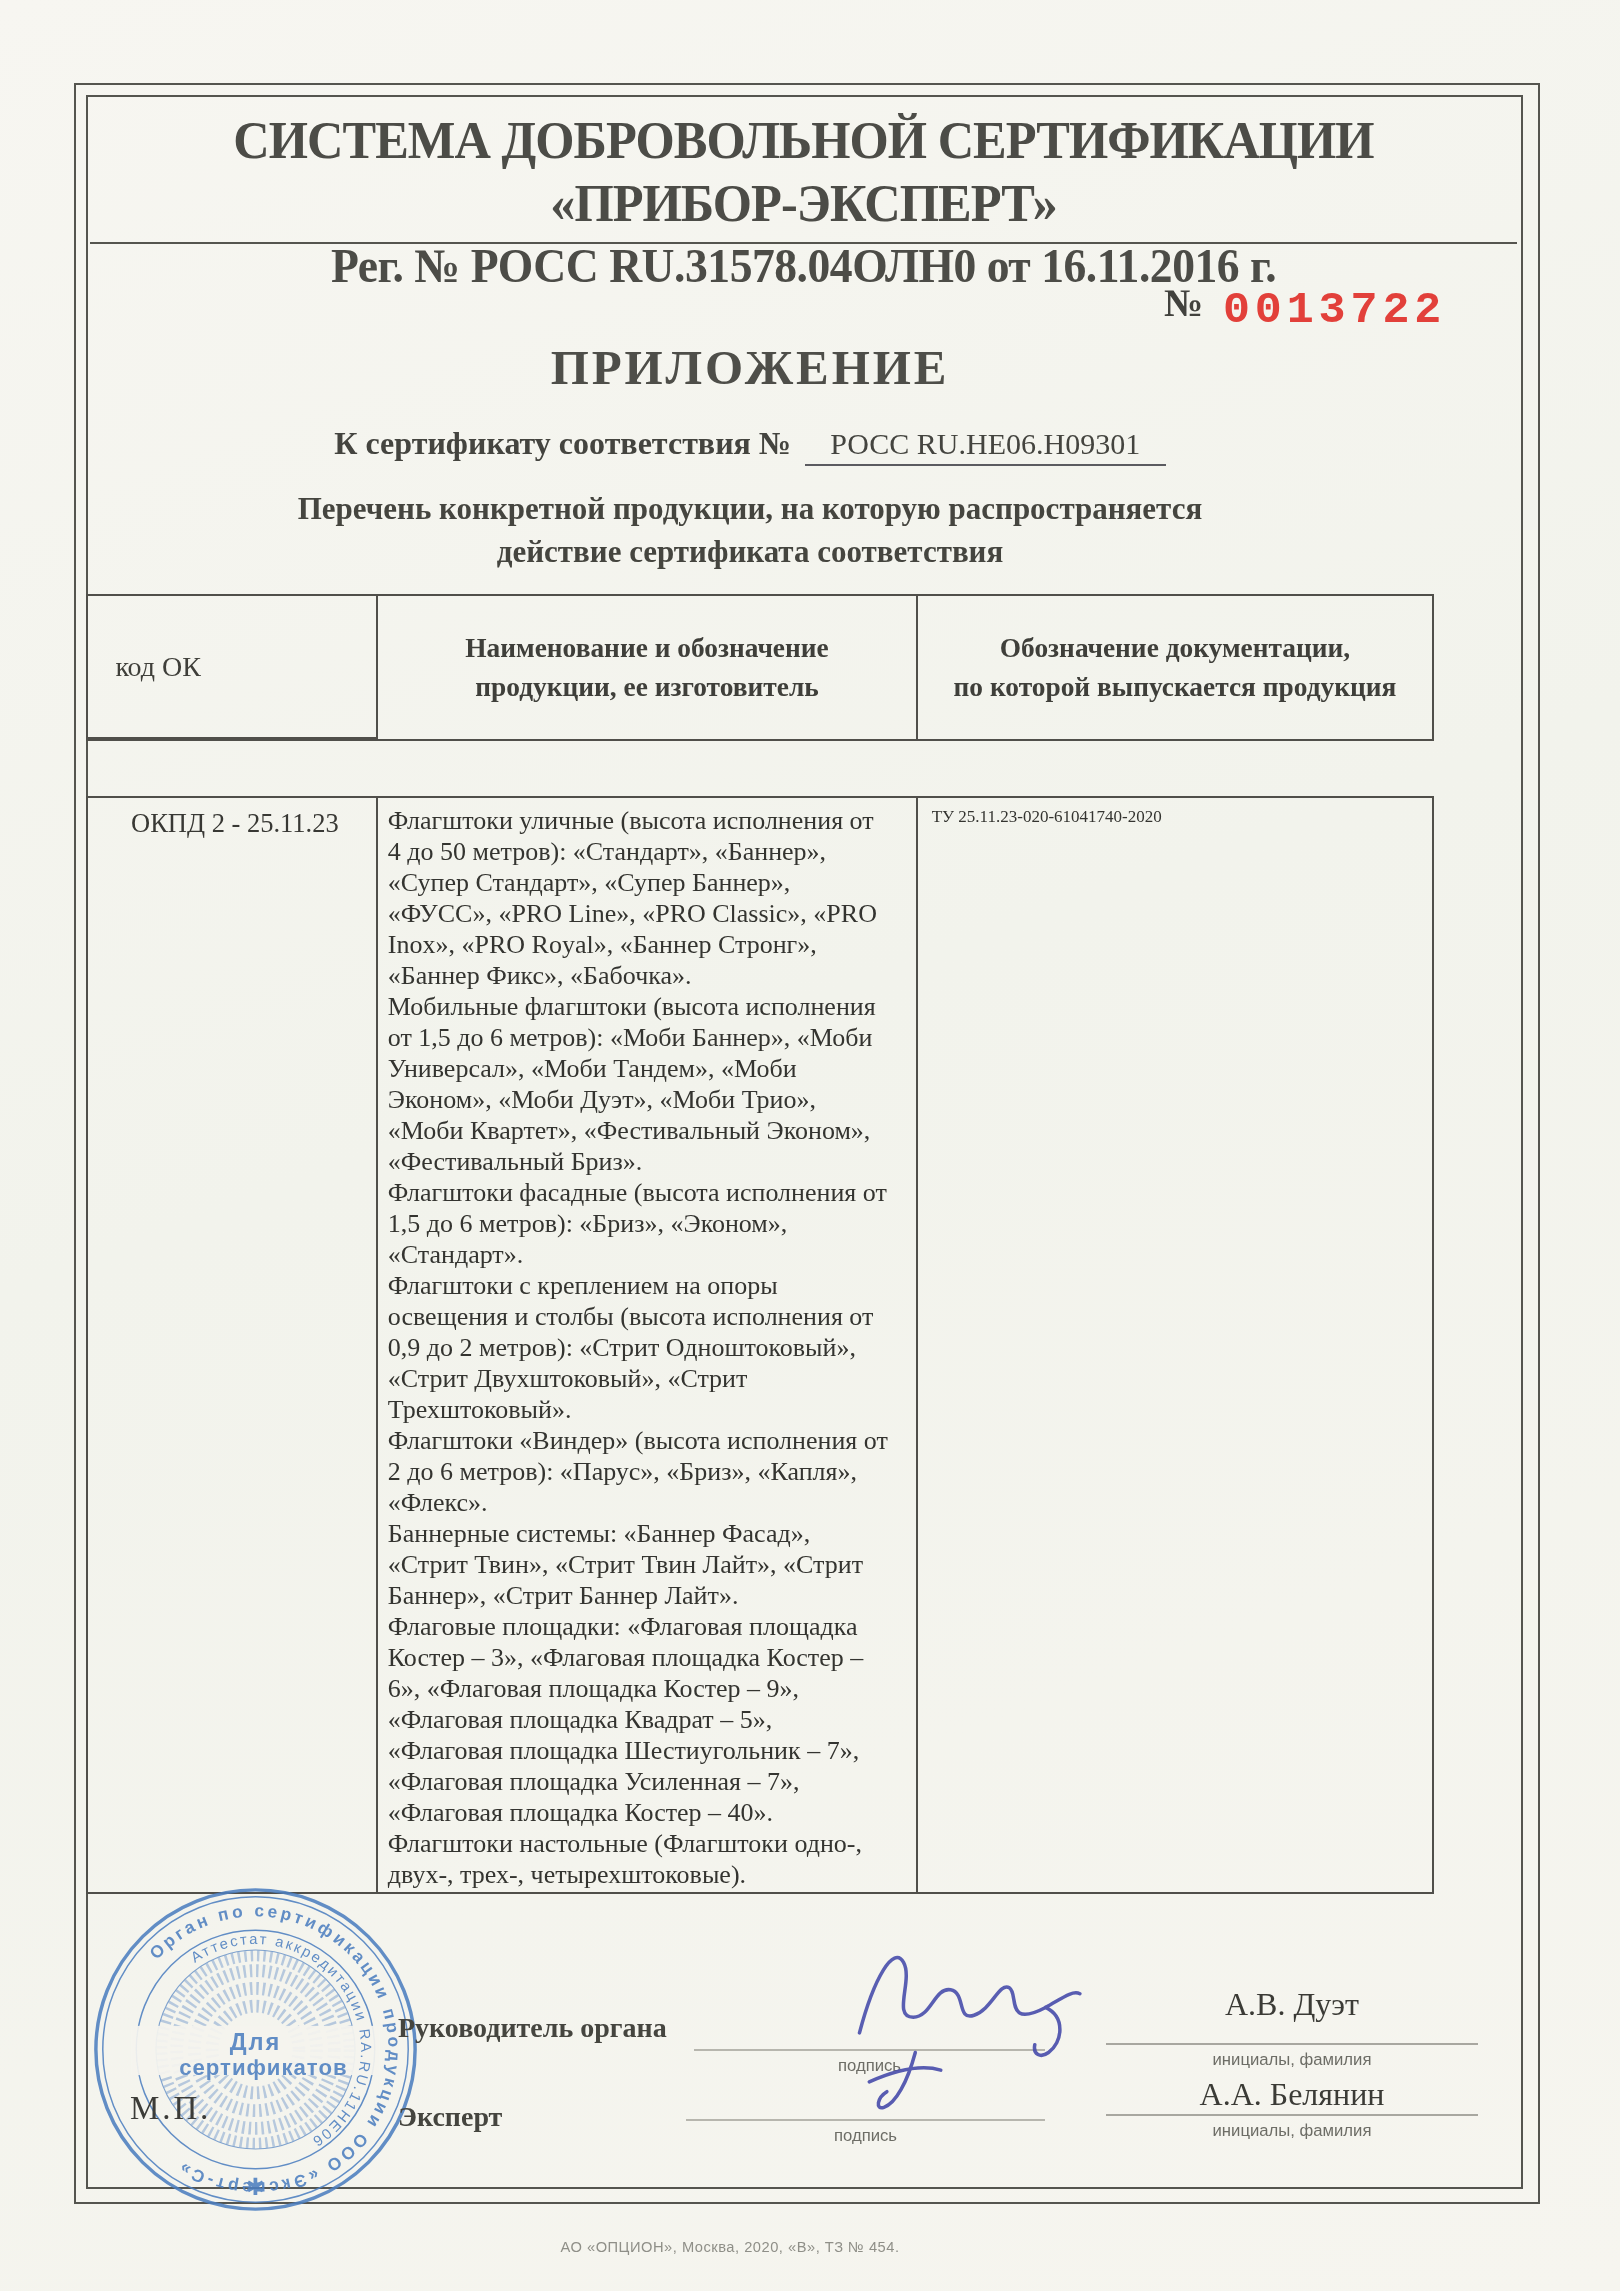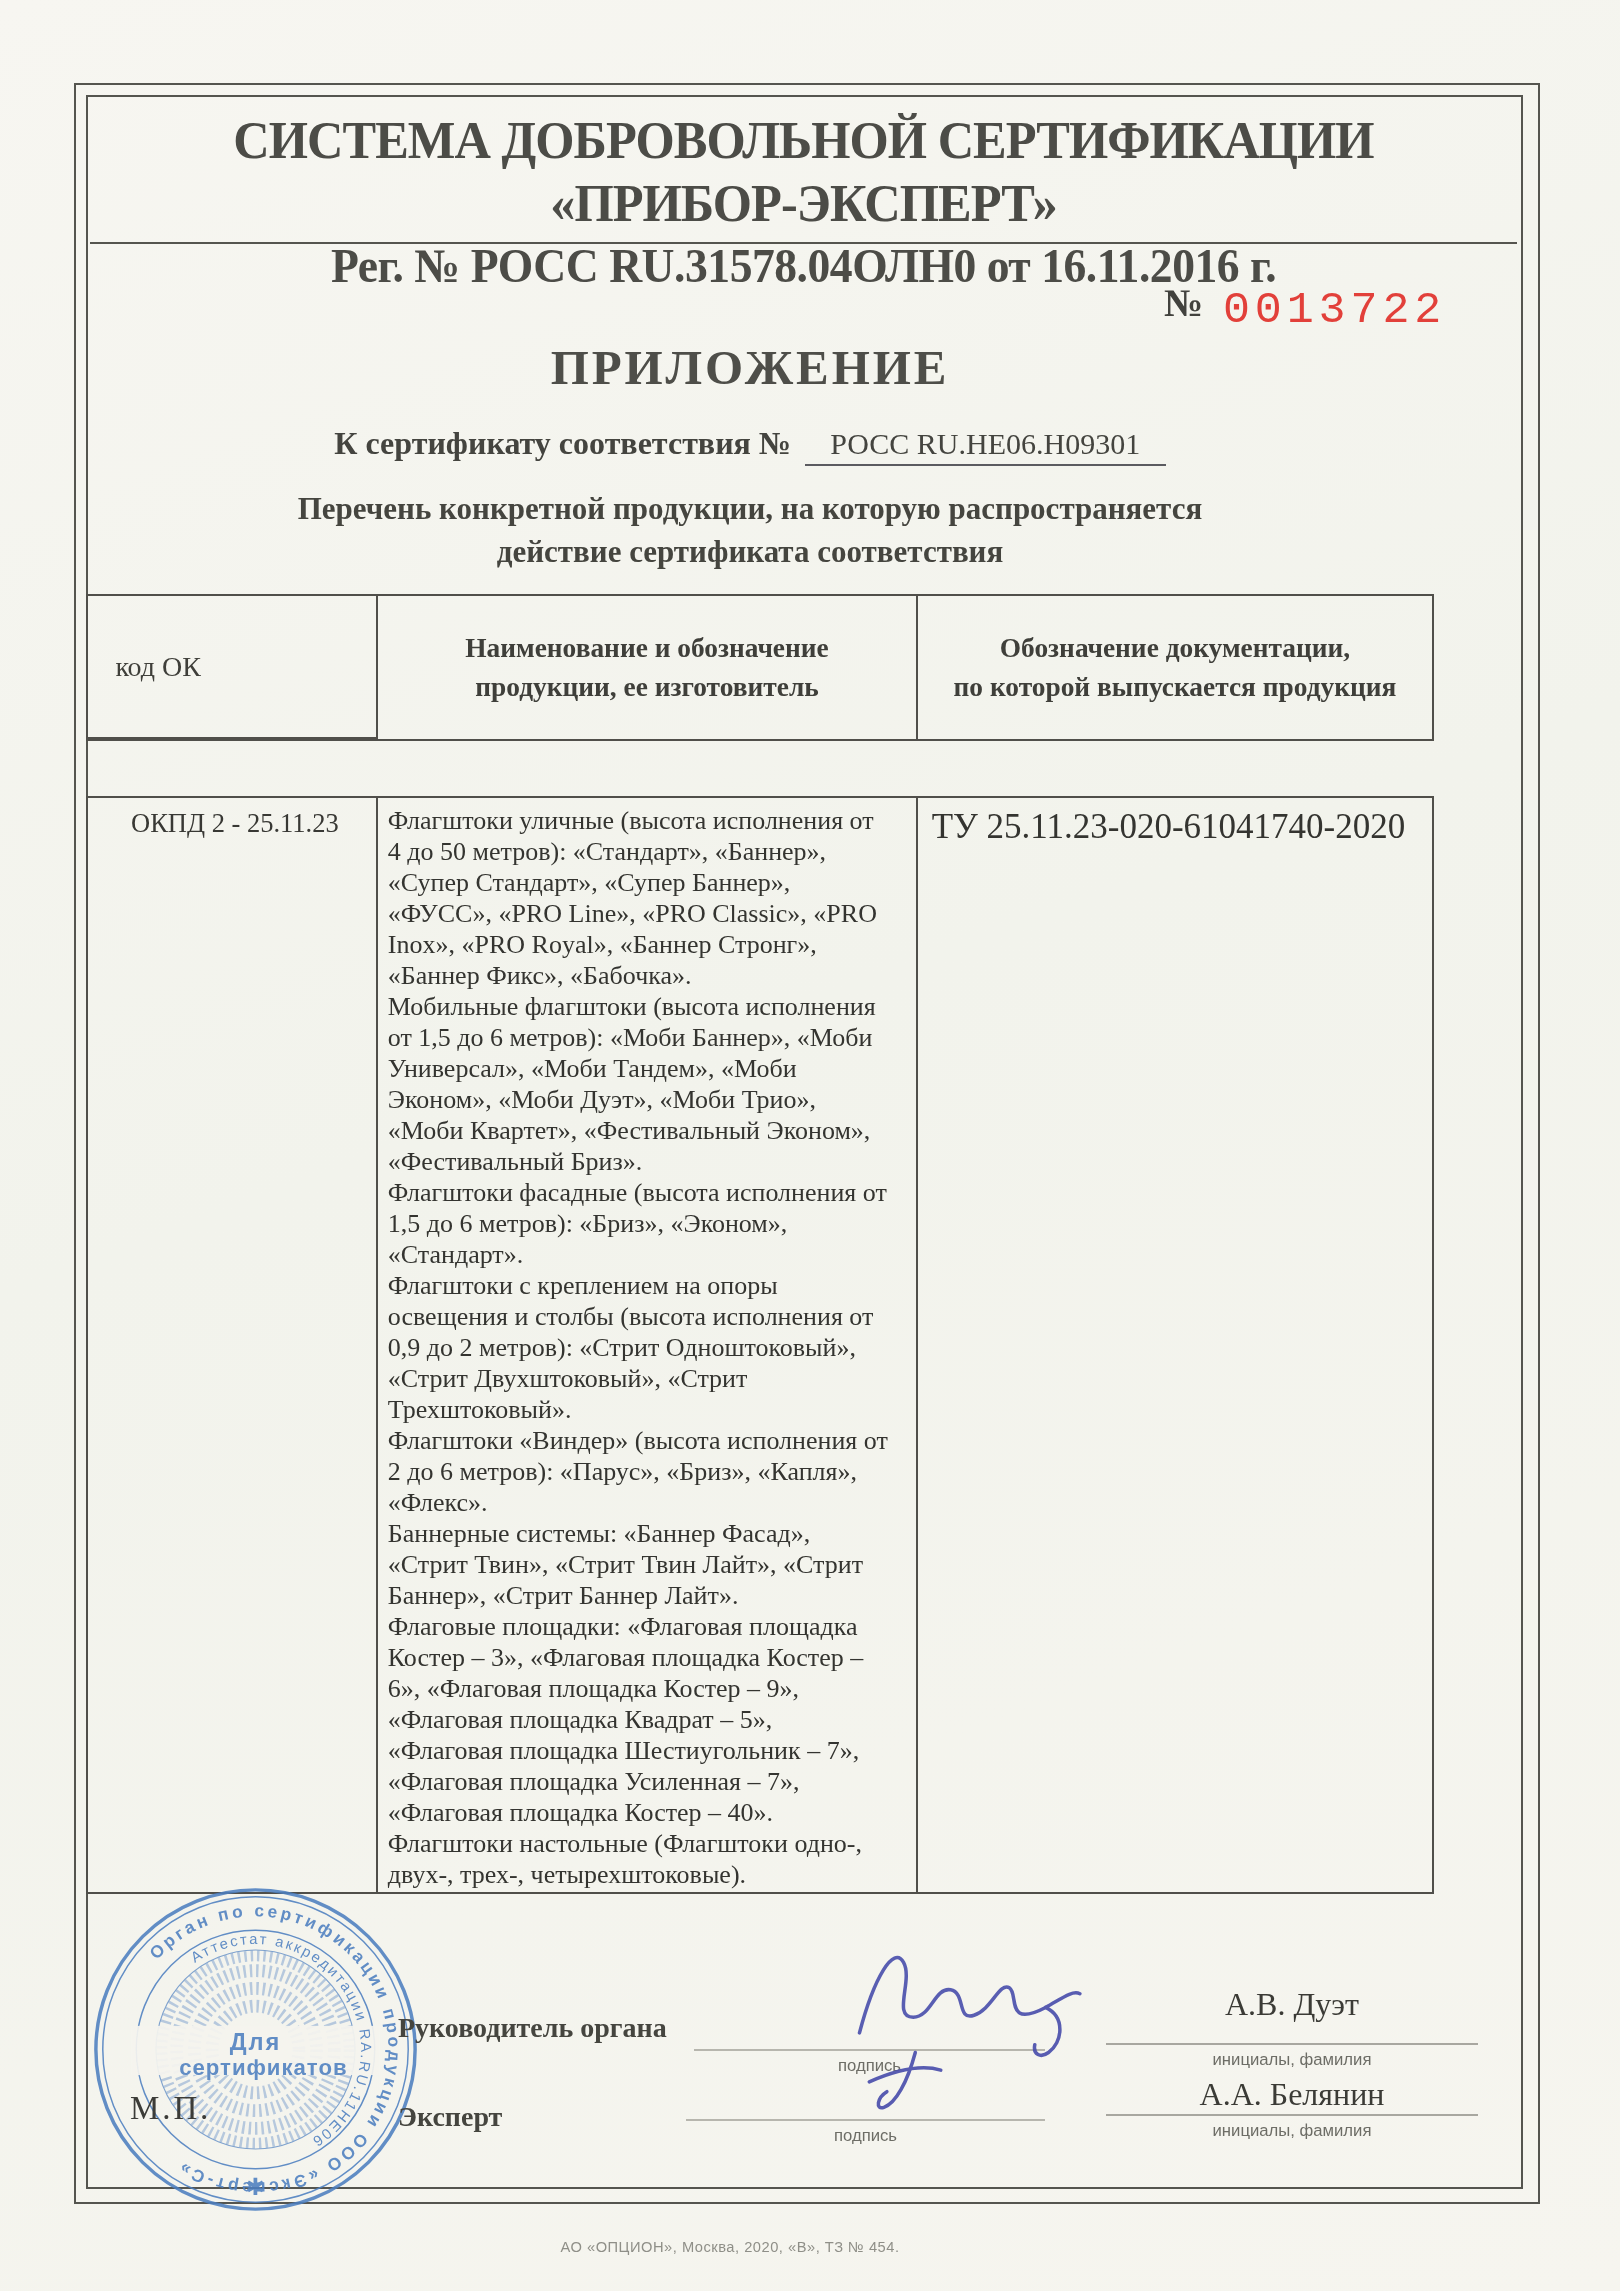--- a/index.html
+++ b/index.html
@@ -13,40 +13,40 @@
   }
   .frame-outer{position:absolute;left:74px;top:83px;width:1462px;height:2117px;border:2.9px solid #55554f;}
   .frame-inner{position:absolute;left:86px;top:95px;width:1433px;height:2090px;border:2px solid #55554f;}
 
   .header-band{position:absolute;left:90px;top:99px;width:1427px;height:143px;border-bottom:2.9px solid #55554f;text-align:center;}
   .title-sys{margin-top:9.8px;font-size:52px;font-weight:bold;letter-spacing:-1px;color:#4c4c47;transform:scaleX(.97);line-height:63px;}
   .title-reg{font-size:48px;font-weight:bold;letter-spacing:-0.5px;color:#4c4c47;transform:scaleX(.95);line-height:61px;}
 
   .form-no{position:absolute;left:1164px;top:280px;white-space:nowrap;}
   .form-no .nosign{font-size:39px;font-weight:bold;color:#42423e;vertical-align:5.9px;}
-  .form-no .noval{font-family:"Liberation Mono","DejaVu Sans Mono",monospace;font-size:45px;font-weight:normal;color:#e2403a;letter-spacing:4.9px;margin-left:15.7px;}
+  .form-no .noval{font-family:"Liberation Mono","DejaVu Sans Mono",monospace;font-size:45px;font-weight:bold;color:#e2403a;letter-spacing:4.9px;margin-left:15.7px;}
 
   .center-col{position:absolute;left:98px;width:1304px;text-align:center;}
   .doc-title{top:339px;font-size:49px;font-weight:bold;letter-spacing:2.9px;color:#4e4e49;}
   .cert-line{top:425px;font-size:32px;font-weight:600;color:#44443f;}
   .cert-num{display:inline-block;font-weight:normal;font-size:30px;border-bottom:2px solid #5b5b60;padding:0 25.5px 2.9px 25.5px;margin-left:13.7px;}
   .subtitle{top:487px;font-size:31px;font-weight:bold;color:#45453f;line-height:43px;}
 
   .tbl{position:absolute;left:86px;width:1348px;border:2.9px solid #504f4a;box-sizing:border-box;display:grid;grid-template-columns:290px 540px 1fr;}
   .tbl-head{top:594px;height:147px;}
   .tbl-body{top:757px;height:1098px;margin-top:39px;}
   .cell{box-sizing:border-box;}
   .v1{border-right:2px solid #504f4a;}
   .code-split{display:flex;flex-direction:column;}
   .code-split>div{flex:1;display:flex;align-items:center;padding-left:27.4px;font-size:28px;color:#3f3f3a;}
   .code-split>div:first-child{border-bottom:2px solid #504f4a;}
   .head-center{display:flex;flex-direction:column;align-items:center;justify-content:center;font-size:27.4px;font-weight:600;color:#3f3f3a;line-height:39px;text-align:center;}
   .body-code{padding:9.8px 0 0 43px;font-size:26.5px;color:#383834;}
   .body-products{padding:6.9px 13.7px 0 9.8px;font-size:26px;line-height:31px;color:#343430;white-space:pre-line;}
-  .body-doc{padding:8.8px 0 0 13.7px;font-size:35px;color:#343430;}
+  .body-doc{padding:8.8px 0 0 13.7px;font-size:17px;color:#343430;}
 
   .stamp{position:absolute;left:88px;top:1882px;width:335px;height:335px;opacity:.88;}
   .mp{position:absolute;left:130px;top:2090px;font-size:33px;letter-spacing:2.9px;color:#3c3c38;z-index:5;}
 
   .role{position:absolute;left:398px;font-size:28px;font-weight:bold;color:#45453f;white-space:nowrap;}
   .role-1{top:2012px;}
   .role-2{top:2101px;}
 
   .sigline{position:absolute;border-top:2px solid #b7b6ae;text-align:center;}
   .sig-1{left:694px;top:2049px;width:351px;}

